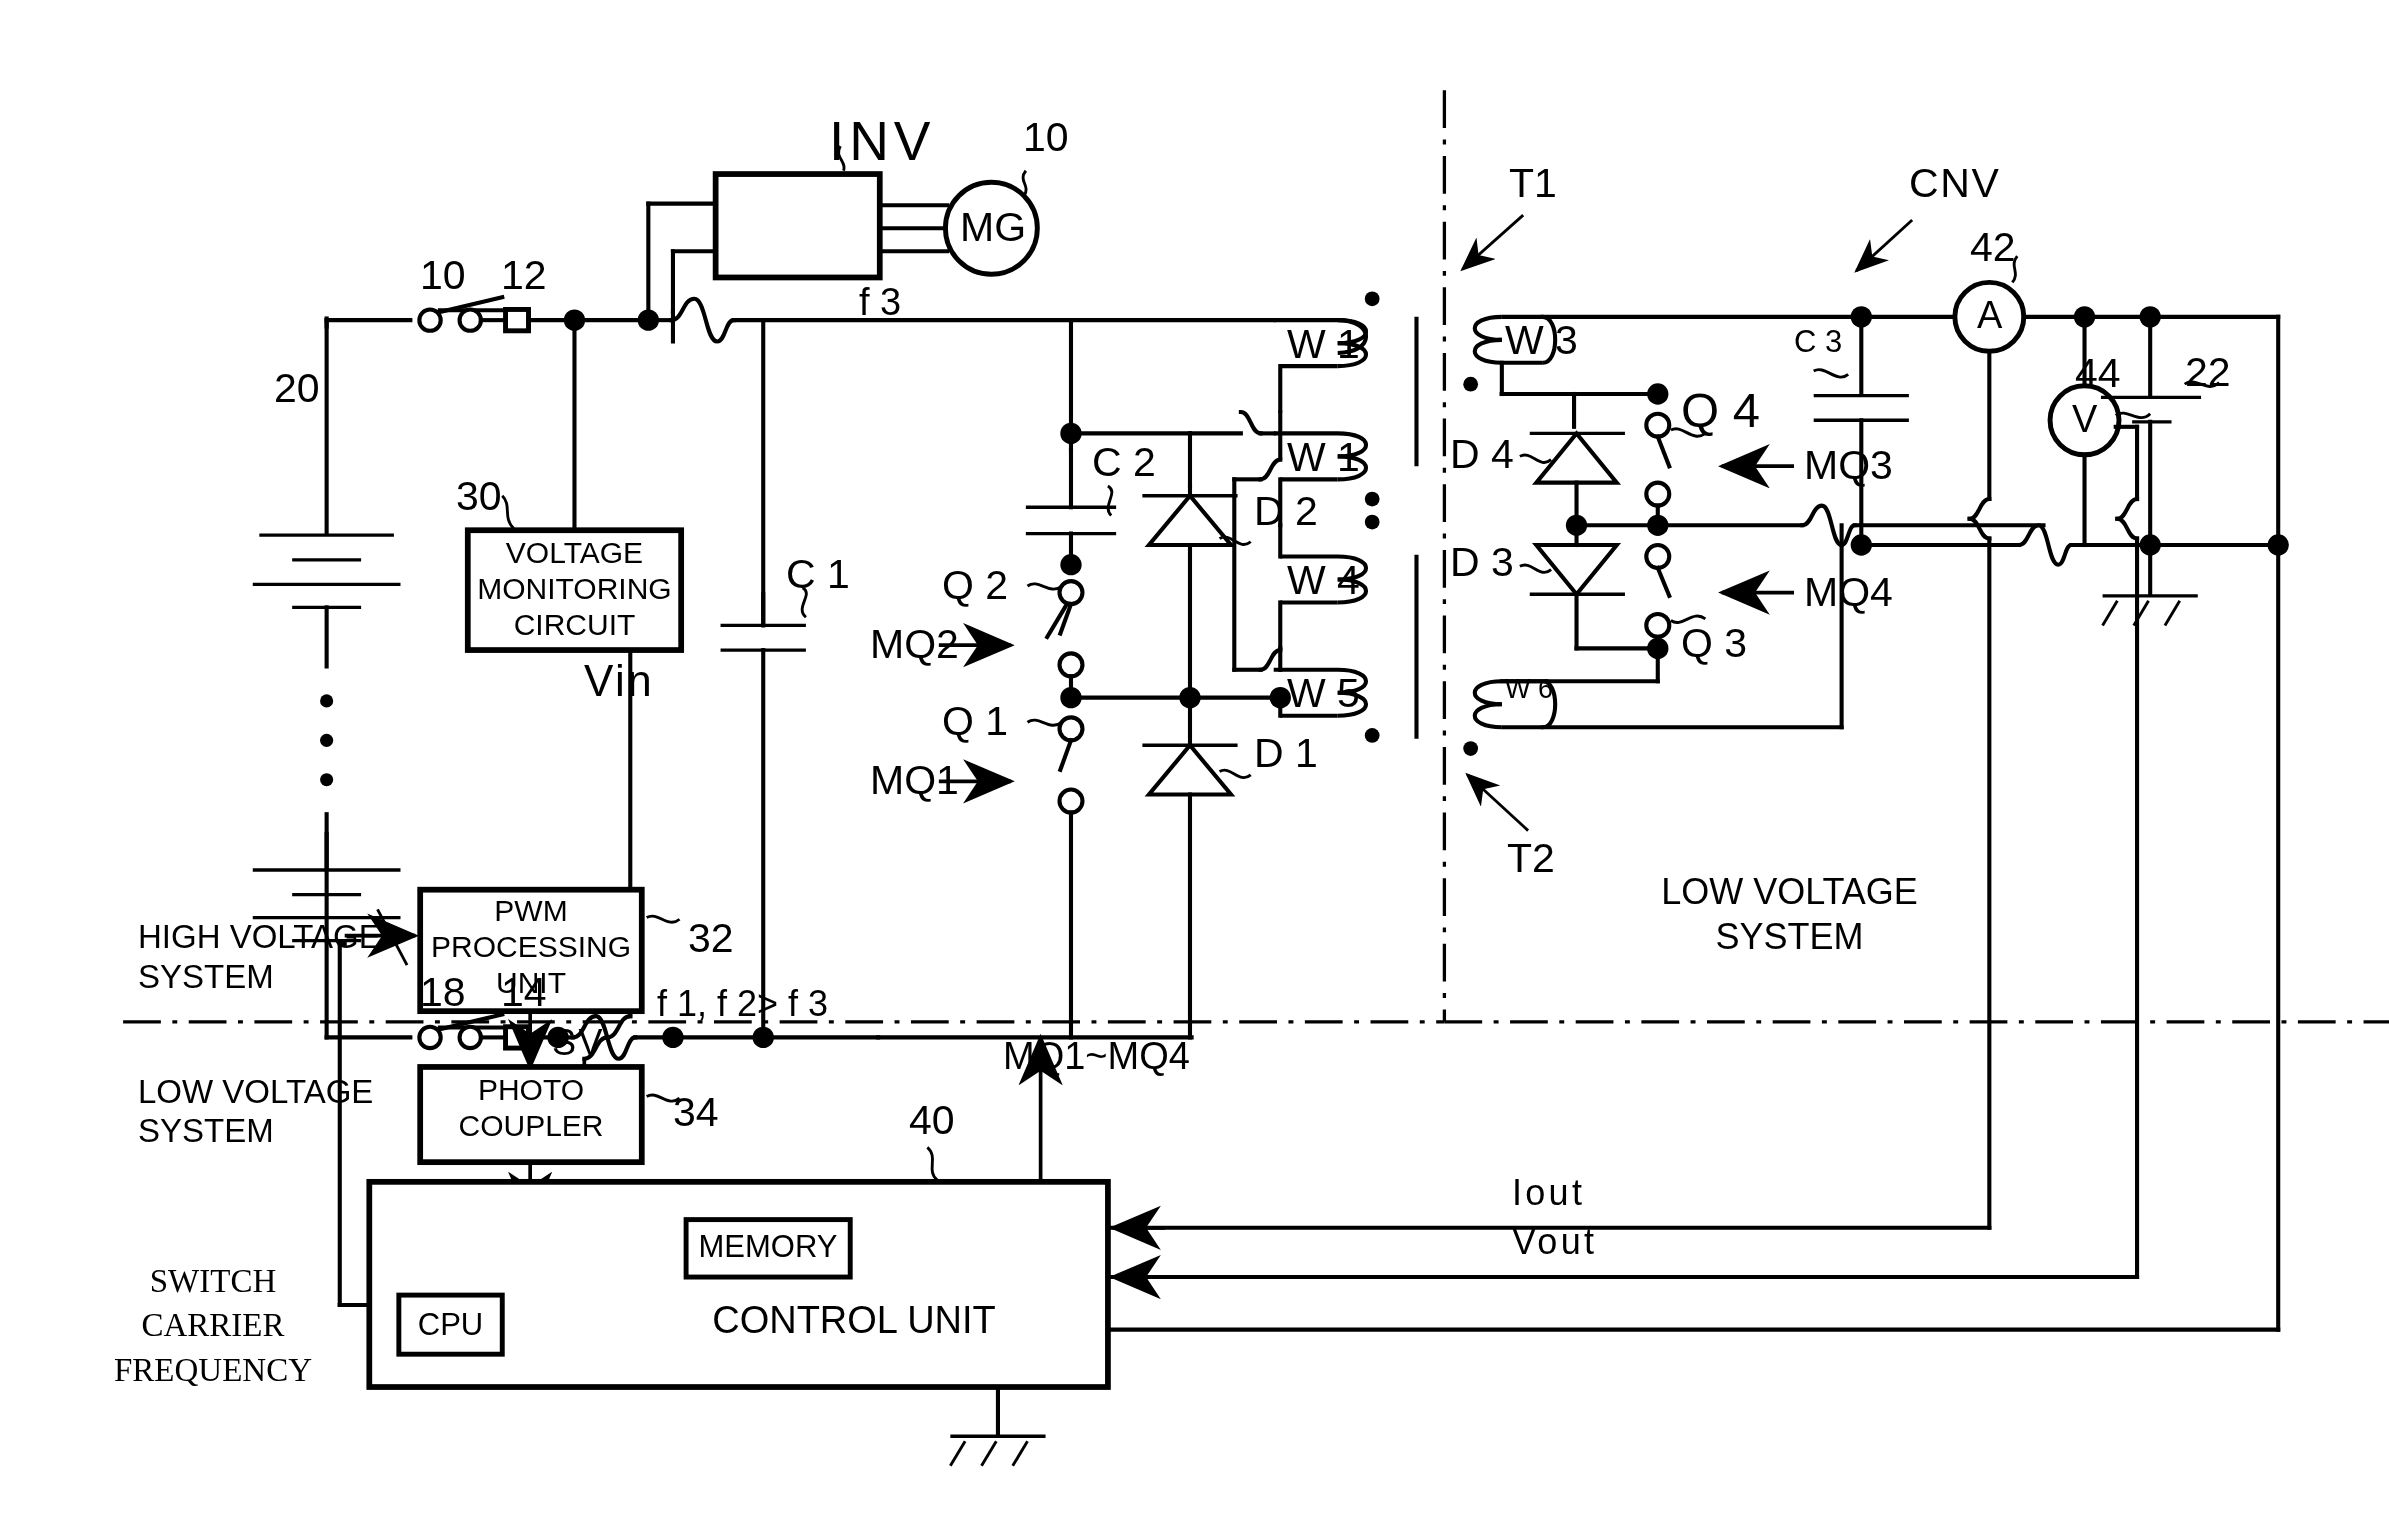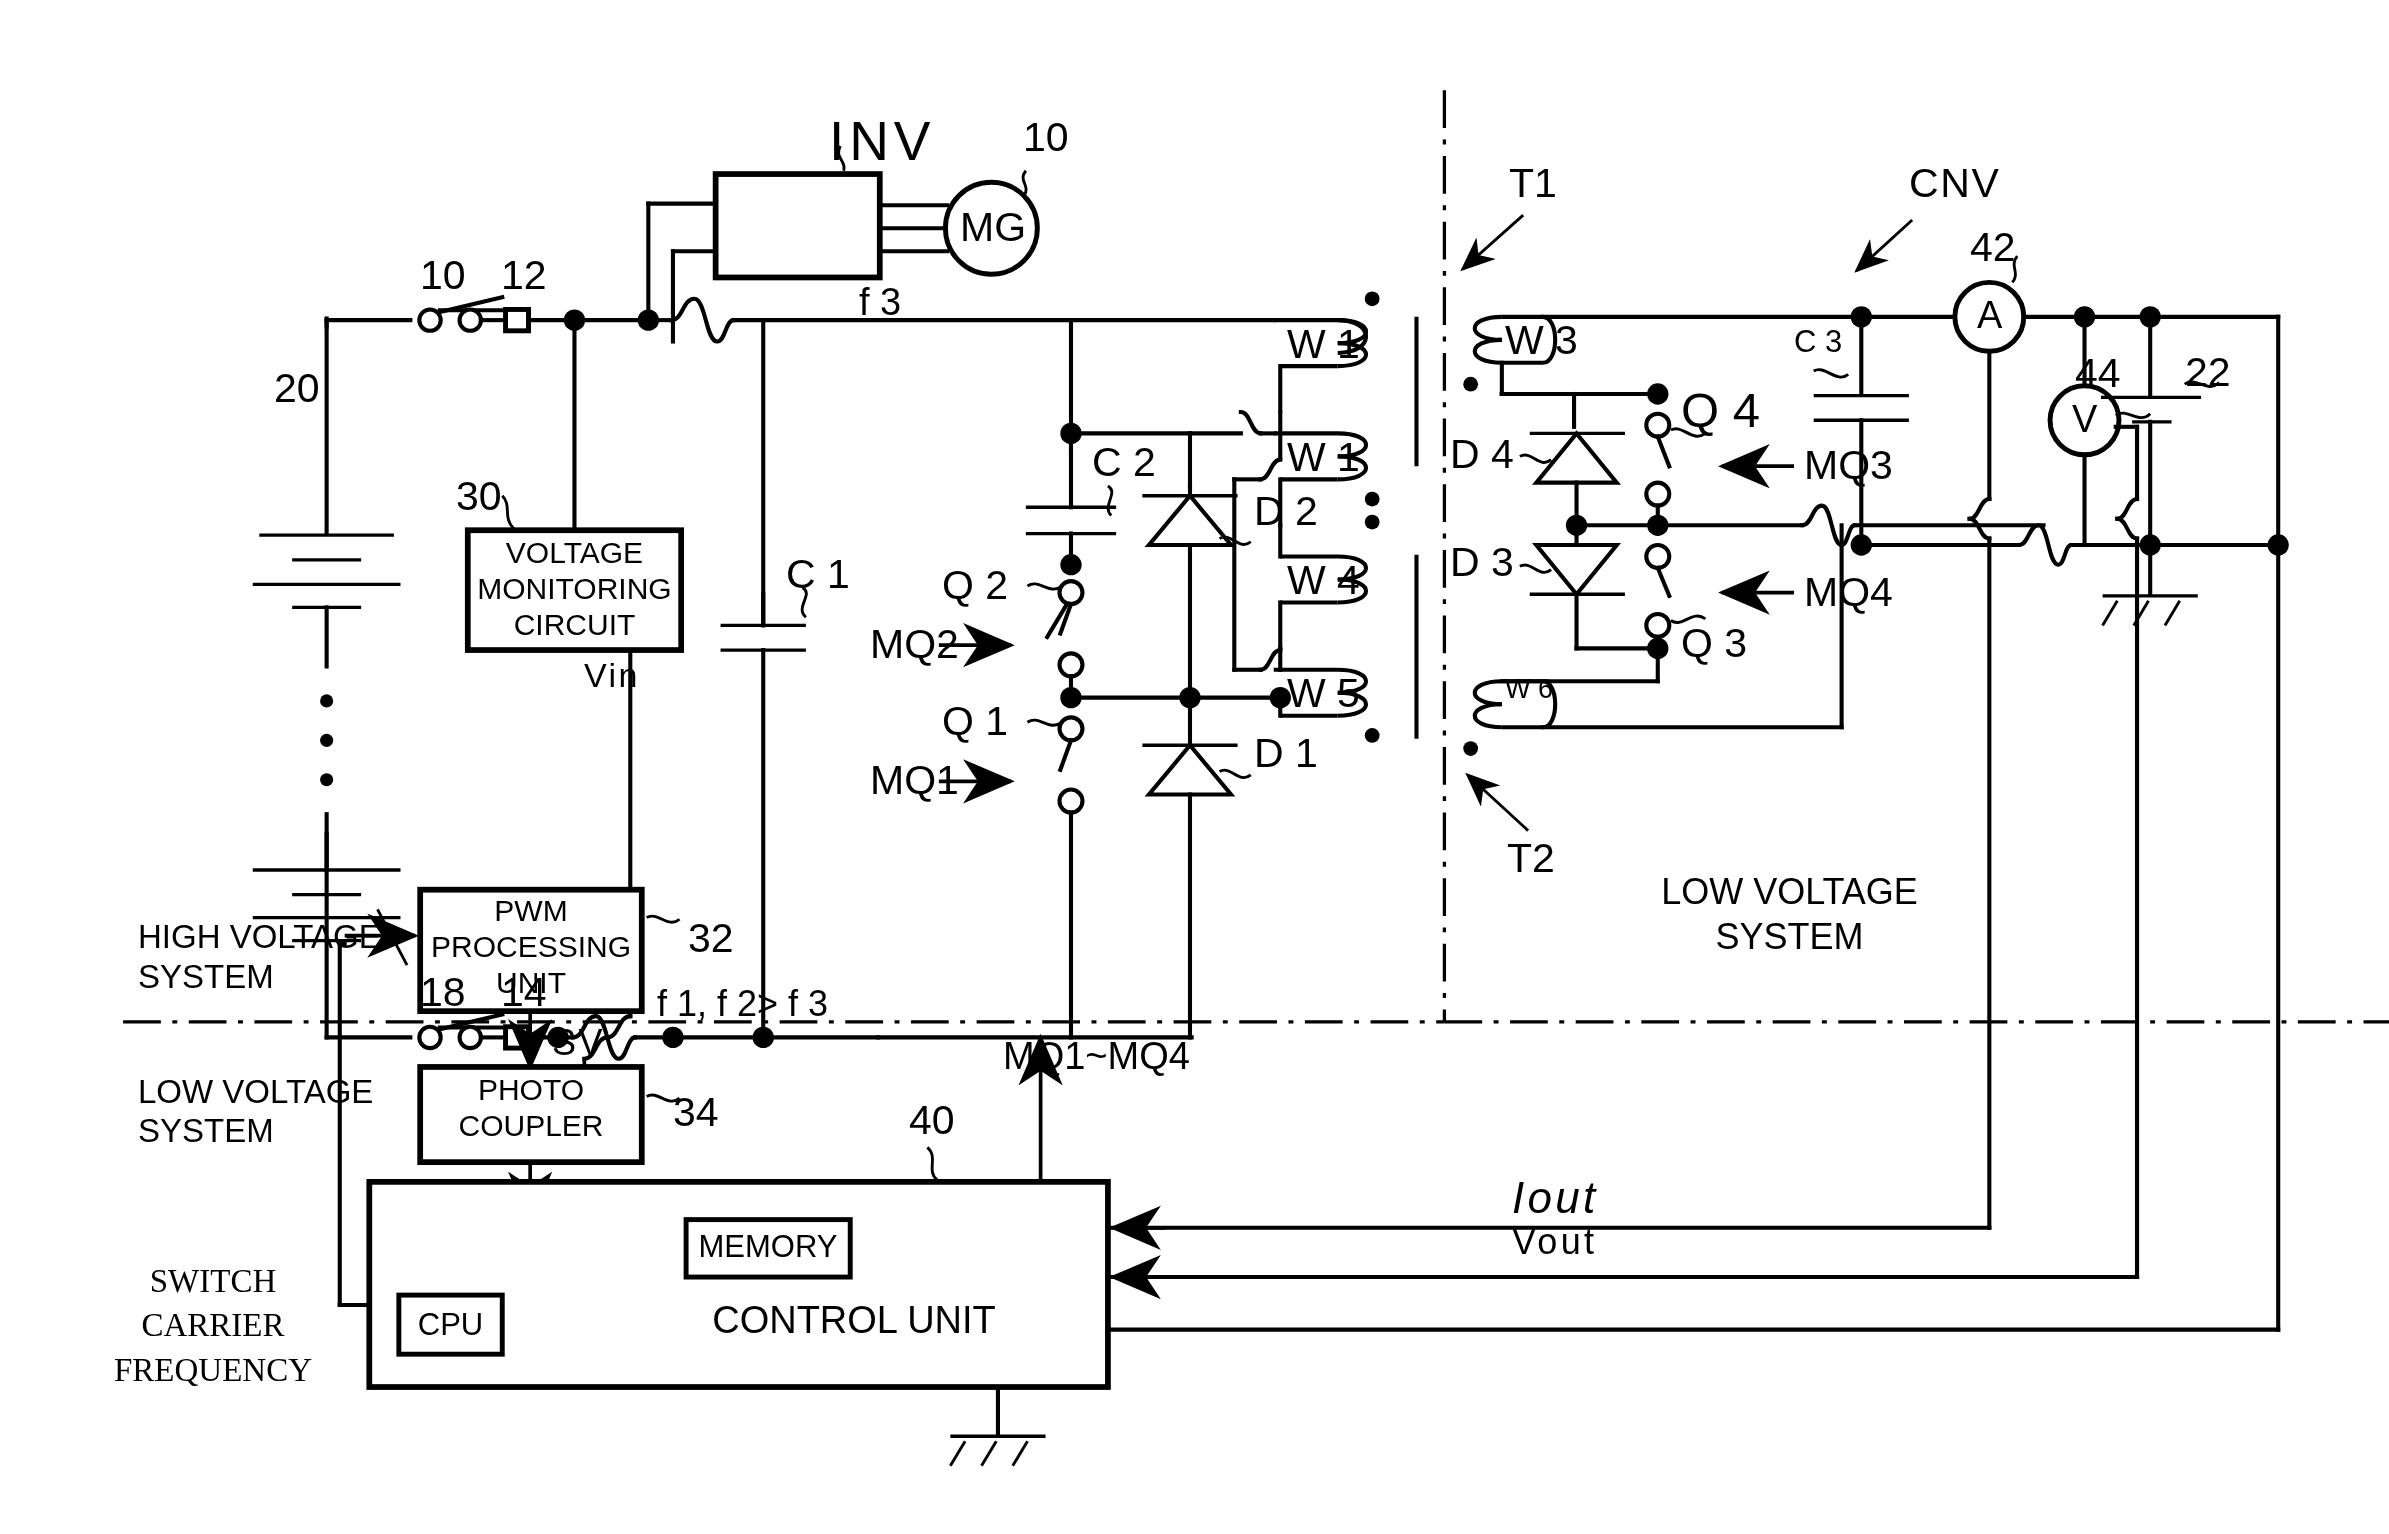--- a/index.html
+++ b/index.html
@@ -397,21 +397,21 @@
 <div class="lbl sans" style="left:501px;top:253px;font-size:41px;">12</div>
 <div class="lbl sans" style="left:420px;top:970px;font-size:41px;">18</div>
 <div class="lbl sans" style="left:501px;top:970px;font-size:41px;">14</div>
 
 <div class="lbl sans" style="left:274px;top:366px;font-size:41px;">20</div>
 
 <div class="lbl sans" style="left:456px;top:474px;font-size:41px;">30</div>
 <div class="lbl sans ctr" style="left:468px;top:537px;width:213px;font-size:30px;">VOLTAGE</div>
 <div class="lbl sans ctr" style="left:468px;top:573px;width:213px;font-size:30px;">MONITORING</div>
 <div class="lbl sans ctr" style="left:468px;top:609px;width:213px;font-size:30px;">CIRCUIT</div>
-<div class="lbl sans" style="left:584px;top:657px;font-size:34px;letter-spacing:2.5px;text-align:center;">Vin</div>
+<div class="lbl sans" style="left:584px;top:657px;font-size:44px;letter-spacing:2.5px;text-align:center;">Vin</div>
 
 <div class="lbl sans" style="left:786px;top:552px;font-size:41px;">C 1</div>
 <div class="lbl sans" style="left:1092px;top:440px;font-size:41px;">C 2</div>
 <div class="lbl sans" style="left:1794px;top:325px;font-size:31px;">C 3</div>
 
 <div class="lbl sans" style="left:942px;top:563px;font-size:41px;">Q 2</div>
 <div class="lbl sans" style="left:942px;top:699px;font-size:41px;">Q 1</div>
 <div class="lbl sans" style="left:870px;top:622px;font-size:41px;">MQ2</div>
 <div class="lbl sans" style="left:870px;top:758px;font-size:41px;">MQ1</div>
 
@@ -456,21 +456,21 @@
 <div class="lbl sans" style="left:673px;top:1090px;font-size:41px;">34</div>
 <div class="lbl sans ctr" style="left:420px;top:1074px;width:222px;font-size:30px;">PHOTO</div>
 <div class="lbl sans ctr" style="left:420px;top:1110px;width:222px;font-size:30px;">COUPLER</div>
 
 <div class="lbl sans" style="left:909px;top:1098px;font-size:41px;">40</div>
 <div class="lbl sans ctr" style="left:698px;top:1300px;width:312px;font-size:38px;">CONTROL UNIT</div>
 <div class="lbl sans ctr" style="left:399px;top:1308px;width:103px;font-size:31px;">CPU</div>
 <div class="lbl sans ctr" style="left:686px;top:1230px;width:164px;font-size:31px;">MEMORY</div>
 
 <div class="lbl sans" style="left:1003px;top:1036px;font-size:38px;">MQ1~MQ4</div>
-<div class="lbl sans" style="left:1512px;top:1174px;font-size:44px;letter-spacing:3.3px;font-style:italic;">Iout</div>
+<div class="lbl sans" style="left:1512px;top:1174px;font-size:36px;letter-spacing:3.3px;">Iout</div>
 <div class="lbl sans" style="left:1512px;top:1223px;font-size:36px;letter-spacing:3.3px;">Vout</div>
 
 <div class="lbl sans" style="left:138px;top:919px;font-size:33px;">HIGH VOLTAGE</div>
 <div class="lbl sans" style="left:138px;top:959px;font-size:33px;">SYSTEM</div>
 <div class="lbl sans" style="left:138px;top:1074px;font-size:33px;">LOW VOLTAGE</div>
 <div class="lbl sans" style="left:138px;top:1113px;font-size:33px;">SYSTEM</div>
 
 <div class="lbl serif ctr" style="left:90px;top:1264px;width:246px;font-size:33px;">SWITCH</div>
 <div class="lbl serif ctr" style="left:90px;top:1308px;width:246px;font-size:33px;">CARRIER</div>
 <div class="lbl serif ctr" style="left:90px;top:1353px;width:246px;font-size:33px;">FREQUENCY</div>

